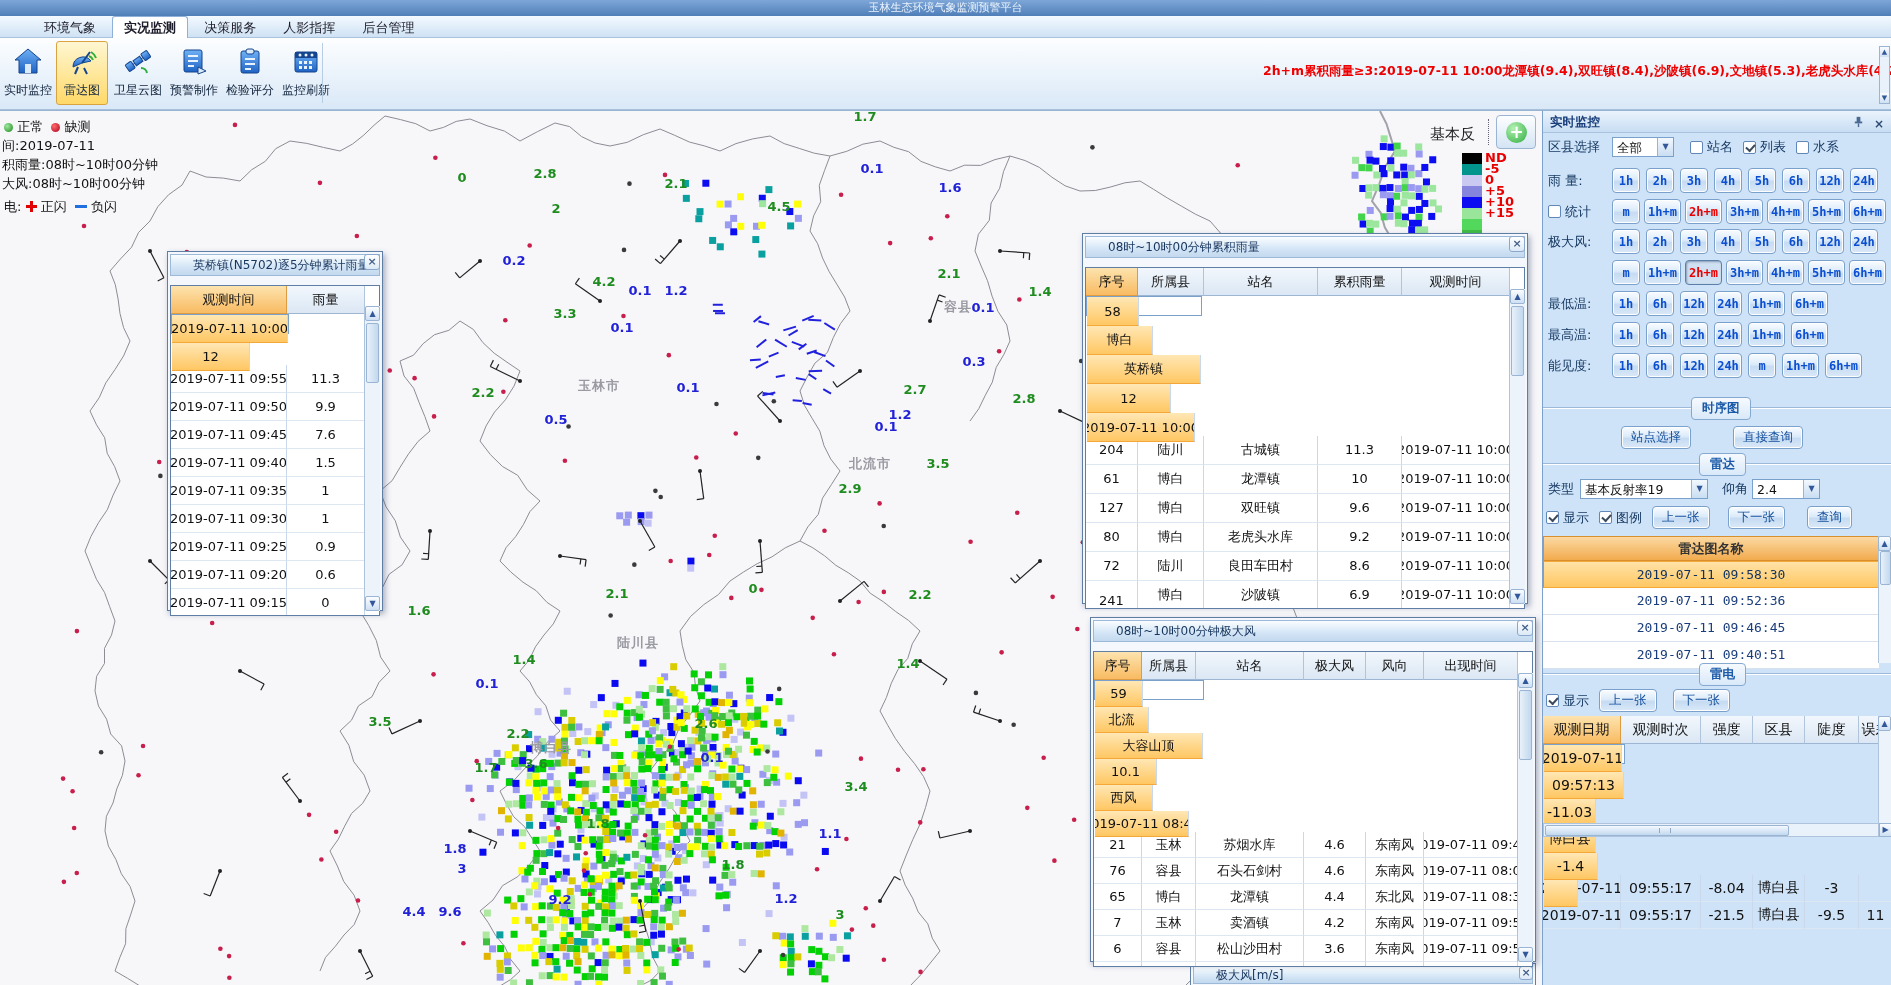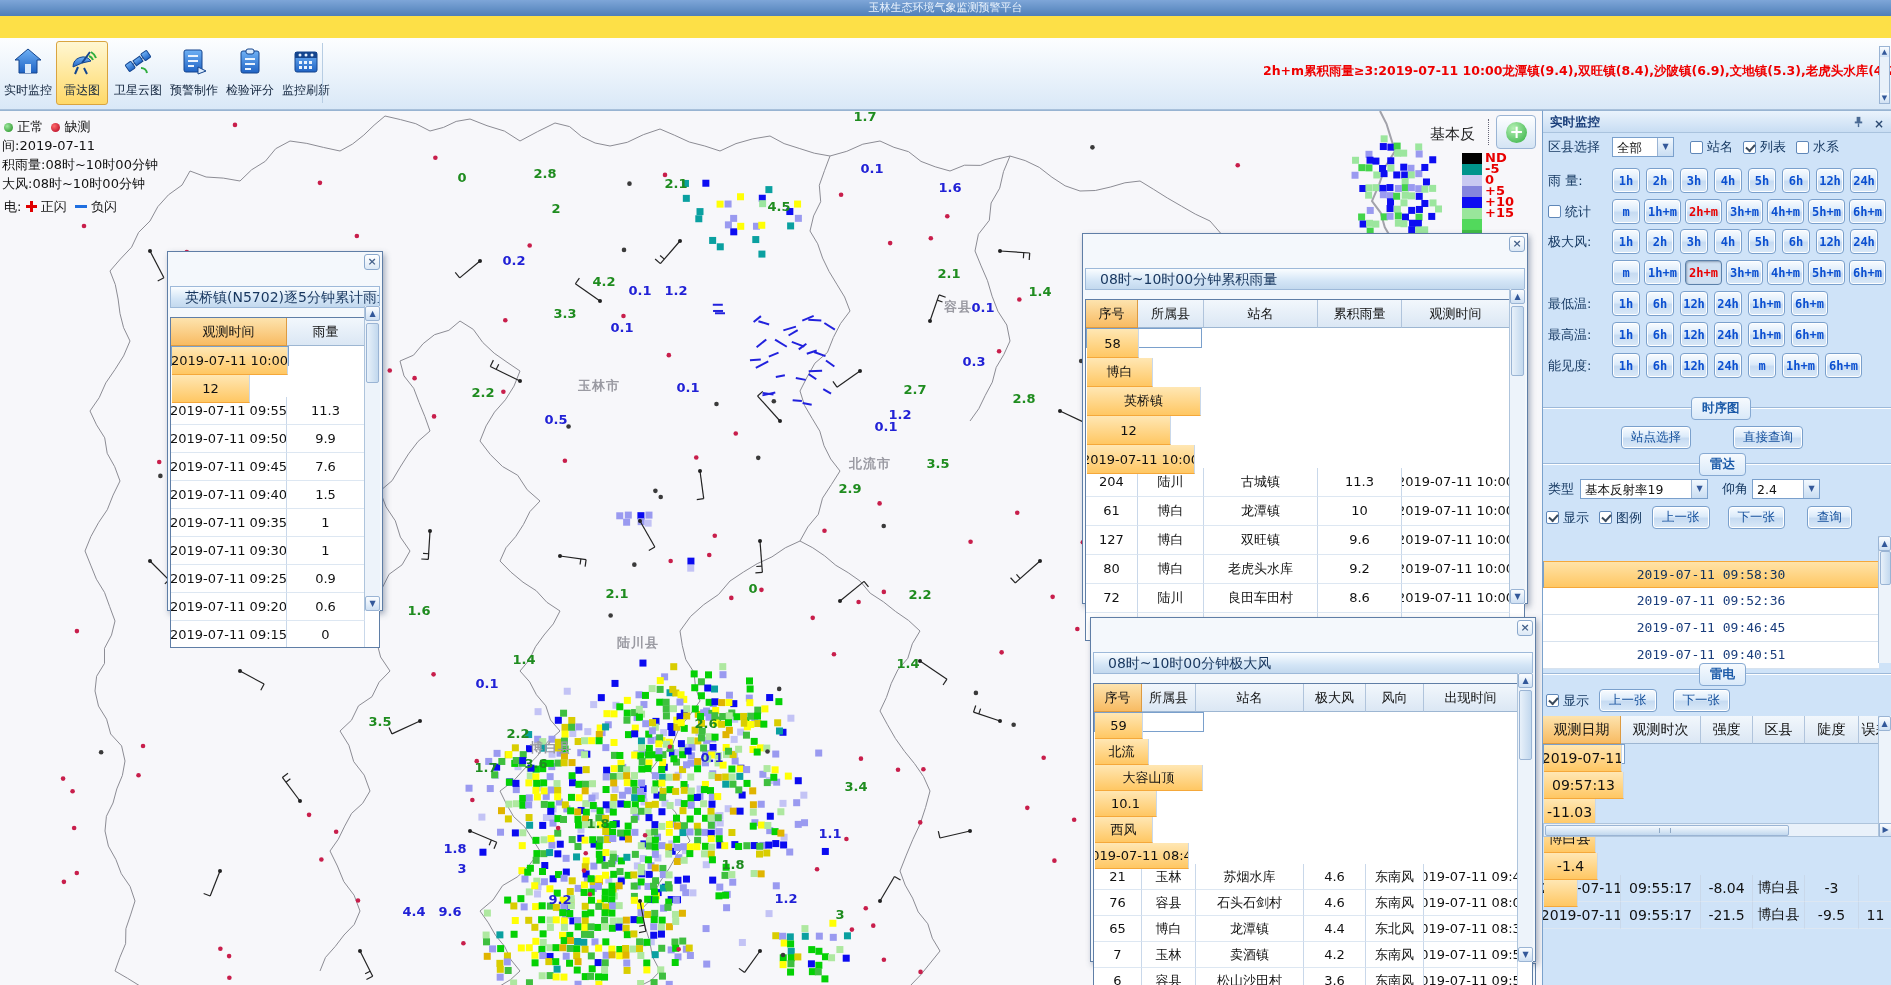--- a/index.html
+++ b/index.html
@@ -51,21 +51,21 @@
      background:linear-gradient(#fdfeff,#d4e4f4);}
   .rleg .plusbtn .c{position:absolute;left:9px;top:6px;width:21px;height:21px;border-radius:50%;
      background:radial-gradient(circle at 35% 30%,#b4f0b4,#2fae3f);color:#fff;font-size:17px;line-height:20px;text-align:center;font-weight:bold;}
   .rleg .dots{position:absolute;left:58px;top:6px;width:6px;height:26px;border-left:1px dotted #667;}
   .lgrow{position:absolute;left:32px;height:11px;}
   .lgrow .sw{position:absolute;left:0;top:0;width:20px;height:11px;}
   .lgrow .lb{position:absolute;left:23px;top:-3px;font-size:13px;font-weight:bold;color:#e80000;line-height:15px;}
   
   .win{position:absolute;background:#f4f8fc;border:1px solid #5f7ea6;box-shadow:2px 3px 6px rgba(60,80,110,.45);padding:2px;}
   .wtitle{position:relative;height:22px;line-height:21px;background:linear-gradient(#fafdff,#d3e5f6 60%,#c3d9ee);
-     border:1px solid #9db9d9;font-size:14px;color:#17365e;padding-left:14px;white-space:nowrap;overflow:hidden;margin-top:32px;}
+     border:1px solid #9db9d9;font-size:12px;color:#17365e;padding-left:22px;white-space:nowrap;overflow:hidden;}
   .xbtn{position:absolute;right:2px;top:2px;width:16px;height:16px;border:1px solid #8aa8cc;border-radius:3px;
      background:linear-gradient(#ffffff,#dce9f6);color:#44618a;font-size:11px;line-height:14px;text-align:center;font-weight:bold;}
   .tblwrap{position:relative;margin-top:9px;border:1px solid #5f7ea6;background:#fff;overflow:hidden;}
   .trow{display:flex;}
   .tcell{flex:0 0 auto;display:flex;align-items:center;justify-content:center;font-size:13px;color:#111;
      border-right:1px solid #c9d8ea;border-bottom:1px solid #dde7f2;overflow:hidden;white-space:nowrap;}
   .thead .tcell{background:linear-gradient(#f2f7fc,#dbe7f4);border-right:1px solid #b0c4dc;border-bottom:1px solid #9db6d2;font-size:13px;}
   .thead .tcell.sorted{background:linear-gradient(#fde3ae,#f8bb62);border-right:1px solid #dd9b42;border-bottom:1px solid #dd9b42;}
   .trow.sel .tcell{background:linear-gradient(#ffe7b4,#ffc763);border-bottom:1px solid #f5a83a;}
   .vsb{position:absolute;top:0;right:0;width:16px;background:#edf3fa;border-left:1px solid #aec4dc;}
@@ -114,20 +114,27 @@
   .pin{position:absolute;right:26px;top:4px;width:13px;height:13px;}
   .sbclose{position:absolute;right:7px;top:3px;font-size:12px;color:#2c4a72;font-weight:bold;}
 </style>
 </head>
 <body>
 
 <div id="screen">
 
   <div class="titlebar">玉林生态环境气象监测预警平台</div>
 
+  <div class="menubar">
+    <span class="mtab">环境气象</span>
+    <span class="mtab active">实况监测</span>
+    <span class="mtab">决策服务</span>
+    <span class="mtab">人影指挥</span>
+    <span class="mtab">后台管理</span>
+  </div>
 
   <div class="toolstrip">
     <div class="tbtn" style="left:2px">
       <span>
         <svg width="30" height="28">
             <defs>
               <linearGradient id="bl" x1="0" y1="0" x2="0" y2="1">
                 <stop offset="0" stop-color="#6fb1f5"></stop>
                 <stop offset="1" stop-color="#1f63c4"></stop>
               </linearGradient>
@@ -1953,20 +1960,21 @@
       <span class="cb on"></span>
         <span class="cblabel">显示</span>
       <span class="cb on"></span>
         <span class="cblabel">图例</span>
       <span class="cbtn">上一张</span>
       <span style="width:18px"></span>
       <span class="cbtn">下一张</span>
       <span style="width:22px"></span>
       <span class="cbtn">查询</span>
     </div>
+    <div class="rlheader" style="top:425px">雷达图名称</div>
     <div id="radarlist">
         <div class="rlrow sel" style="top: 450px;">2019-07-11 09:58:30</div>
         <div class="rlrow" style="top: 477px;">2019-07-11 09:52:36</div>
         <div class="rlrow" style="top: 504px;">2019-07-11 09:46:45</div>
         <div class="rlrow" style="top: 531px;">2019-07-11 09:40:51</div>
       </div>
     <div class="vsb" style="top:425px;right:0;height:127px;width:13px">
       <span class="ar" style="top:0;left:-1px;width:13px">▲</span>
       <div class="thumb" style="top:15px;height:34px;width:11px"></div>
     </div>

